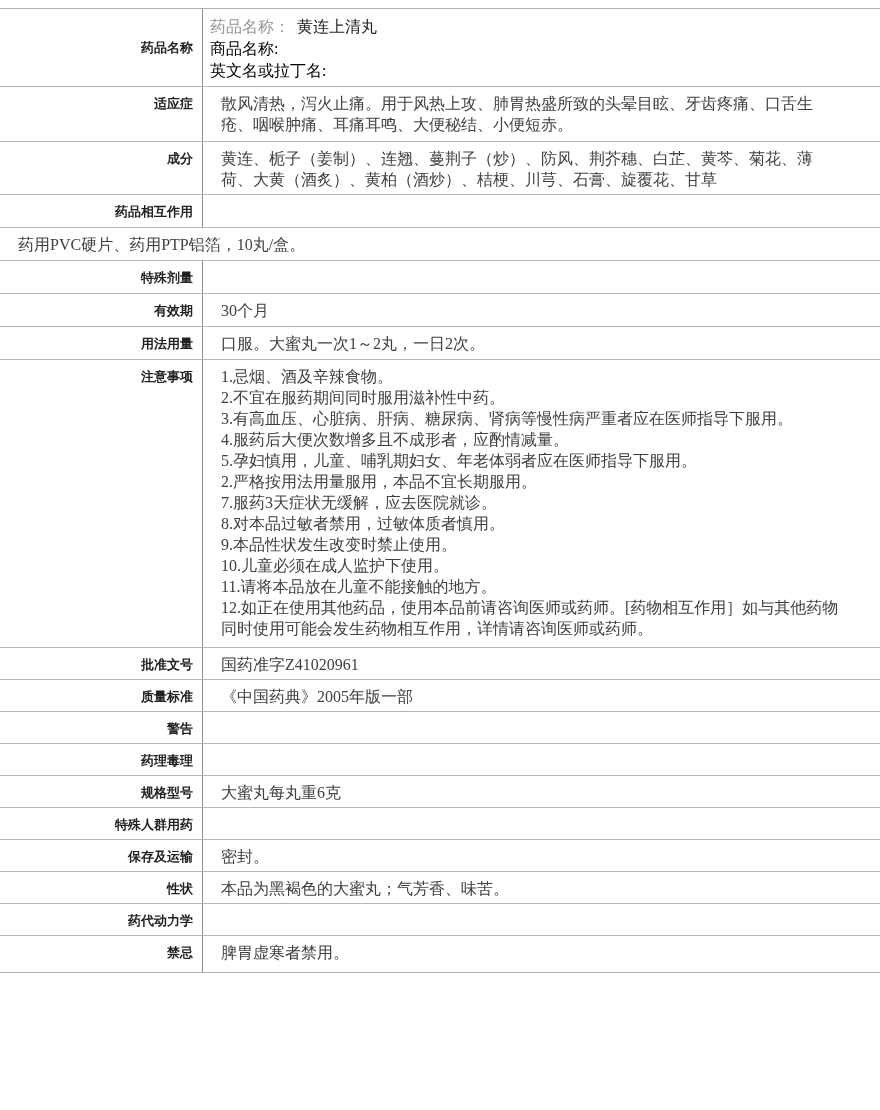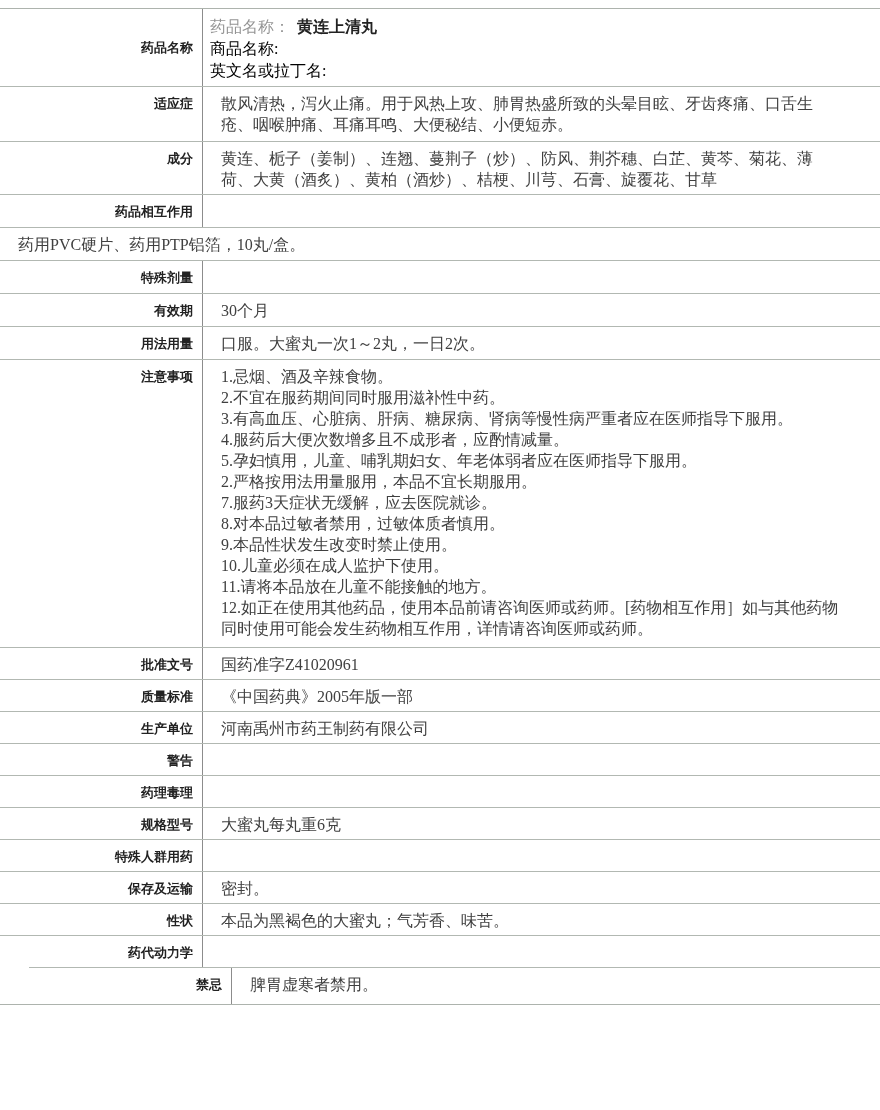--- a/index.html
+++ b/index.html
@@ -25,28 +25,28 @@
   }
   .lbl-center{display:flex;align-items:center;justify-content:flex-end;padding-top:0;padding-bottom:0;}
   .val{
     flex:1;box-sizing:border-box;
     padding:6px 38px 4px 18px;
     font-size:16px;color:#404040;line-height:21px;
   }
   .val-name{padding:7px 20px 4px 7px;line-height:22px;}
   .muted{color:#949494;}
   .muted2{color:#000000;}
-  .dname{color:#222222;font-weight:bold;margin-left:7px;}
+  .dname{color:#222222;font-weight:normal;margin-left:7px;}
   .h74{min-height:74px;}
   .h55{min-height:55px;}
   .h49{min-height:49px;justify-content:center;}
   .h33{min-height:33px;}
   .h288{min-height:288px;}
   .h32{min-height:32px;}
-  .h37{min-height:37px;margin-left:29px;}
+  .h37{min-height:37px;}
   .note-line{margin:0;}
 </style>
 </head>
 <body>
 
 <div class="tbl">
 
   <div class="row h74">
     <div class="lbl lbl-center">药品名称</div>
     <div class="val val-name">
@@ -111,24 +111,20 @@
   <div class="row h32">
     <div class="lbl">批准文号</div>
     <div class="val">国药准字Z41020961</div>
   </div>
 
   <div class="row h32">
     <div class="lbl">质量标准</div>
     <div class="val">《中国药典》2005年版一部</div>
   </div>
 
-  <div class="row h32">
-    <div class="lbl">生产单位</div>
-    <div class="val">河南禹州市药王制药有限公司</div>
-  </div>
 
   <div class="row h32">
     <div class="lbl">警告</div>
     <div class="val"></div>
   </div>
 
   <div class="row h32">
     <div class="lbl">药理毒理</div>
     <div class="val"></div>
   </div>

